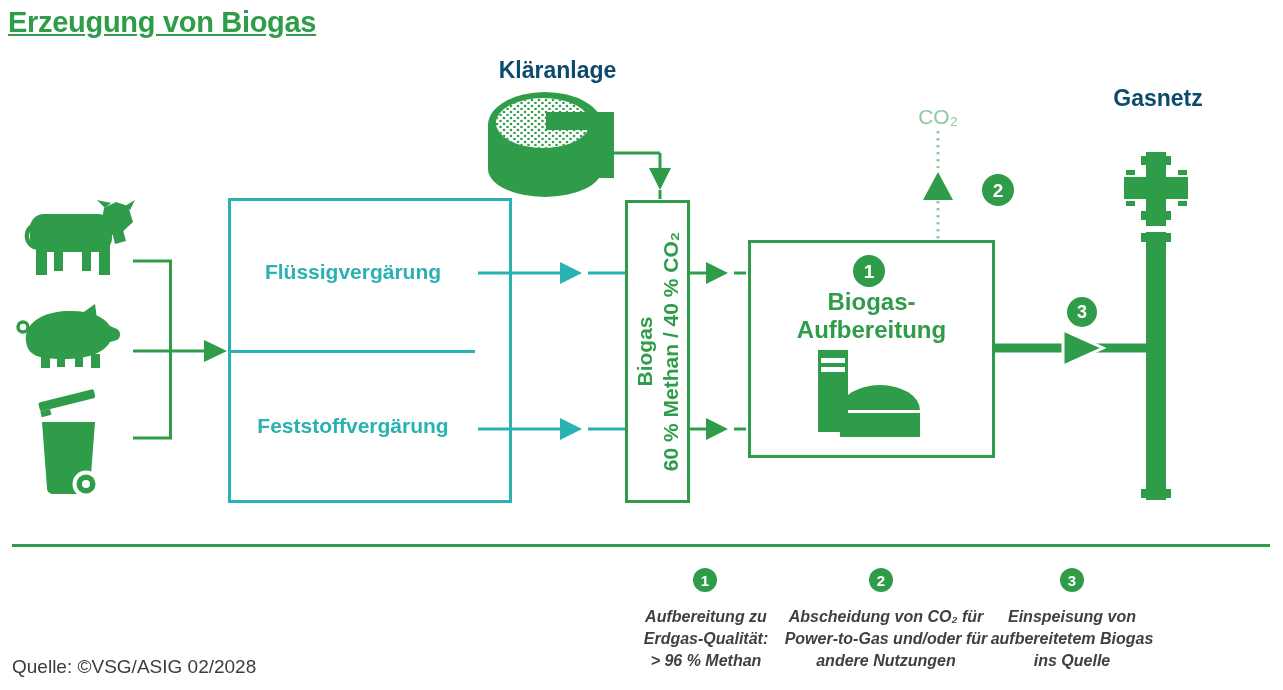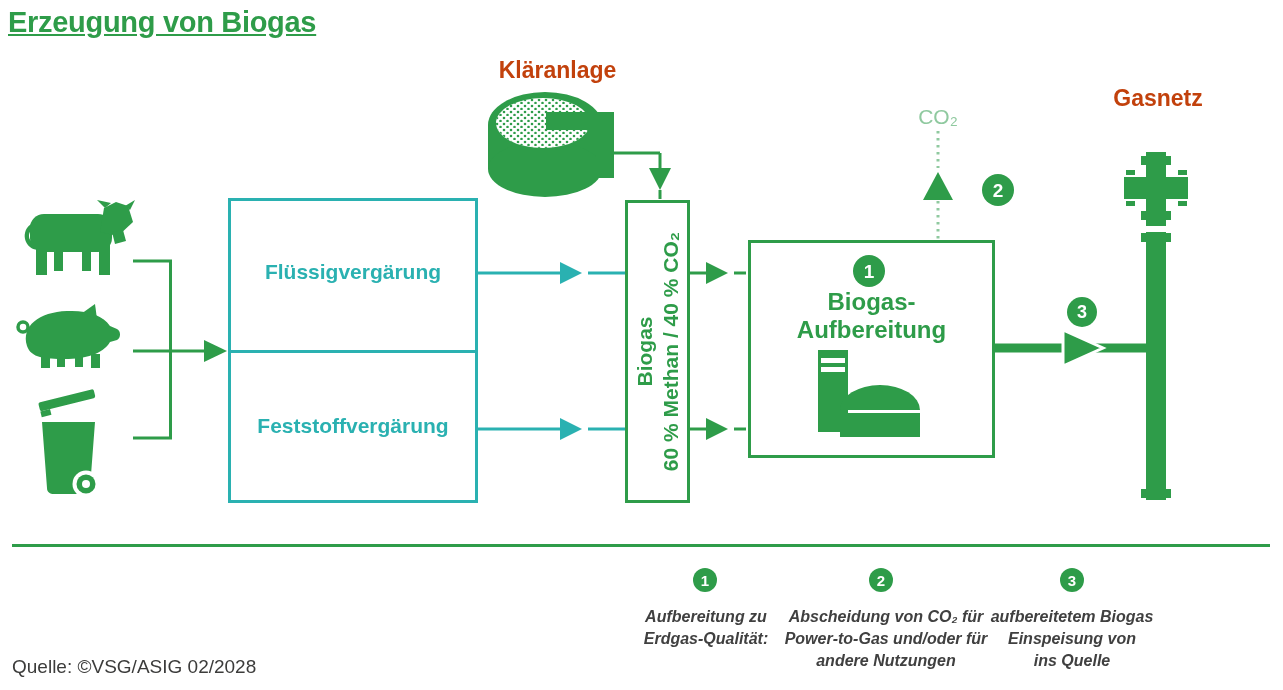--- a/index.html
+++ b/index.html
@@ -4,21 +4,21 @@
 <style>
   html,body{margin:0;padding:0;background:#fff;}
   #canvas{
     position:relative;width:1283px;height:690px;background:#fff;overflow:hidden;
     font-family:"Liberation Sans","DejaVu Sans",sans-serif;
   }
   .abs{position:absolute;}
   .center{text-align:center;}
   .title{font-size:29px;font-weight:bold;color:#2E9C49;letter-spacing:-0.3px;text-decoration:underline;}
   .boxlabel-teal{font-size:21px;font-weight:bold;color:#2AB1B1;}
-  .seclabel{font-size:23px;font-weight:bold;color:#c2410c;}
+  .seclabel{font-size:23px;font-weight:bold;color:#0c4a6e;}
   .badge{
     background:#2E9C49;color:#fff;border-radius:50%;
     display:flex;align-items:center;justify-content:center;font-weight:bold;
     line-height:1;
   }
   .b32{width:32px;height:32px;font-size:19px;}
   .b30{width:30px;height:30px;font-size:18px;}
   .b24{width:24px;height:24px;font-size:15px;}
   .outline-box{box-sizing:border-box;border:3px solid #2E9C49;background:transparent;}
   .outline-box-teal{box-sizing:border-box;border:3px solid #2AB1B1;background:transparent;}
@@ -158,21 +158,21 @@
         <rect x="1166" y="233" width="5" height="9"></rect>
       <rect x="1141" y="489" width="5" height="9"></rect>
         <rect x="1166" y="489" width="5" height="9"></rect>
     </g>
   </svg>
 
   <div class="abs title" style="left:8px;top:6px;">Erzeugung von Biogas</div>
 
   <div class="abs seclabel center" style="left:480px;top:57px;width:155px;">Kläranlage</div>
 
-  <div class="abs outline-box-teal" style="left:228px;top:198px;width:250px;height:305px;">
+  <div class="abs outline-box-teal" style="left:228px;top:198px;width:284px;height:305px;">
     <div class="abs" style="left:0;top:149px;width:244px;height:3px;background:#2AB1B1;"></div>
     <div class="abs boxlabel-teal center" style="left:0;top:59px;width:244px;">Flüssigvergärung</div>
     <div class="abs boxlabel-teal center" style="left:0;top:213px;width:244px;">Feststoffvergärung</div>
   </div>
 
   <div class="abs outline-box" style="left:625px;top:200px;width:65px;height:303px;"></div>
   <div class="abs rotated" style="left:506px;top:319px;width:303px;height:65px;">
     <span>Biogas</span>
     <span>60 % Methan / 40 % CO₂</span>
   </div>
@@ -190,32 +190,33 @@
   <div class="abs seclabel center" style="left:1098px;top:85px;width:120px;">Gasnetz</div>
   <div class="abs badge b30" style="left:1067px;top:297px;">3</div>
 
   <div class="abs divider" style="left:12px;top:544px;width:1258px;height:3px;"></div>
 
   <div>
     <div class="abs badge b24" style="left:693px;top:568px;">1</div>
     <div class="abs legend-text center" style="left:616px;top:606px;width:180px;">
       <div>Aufbereitung zu</div>
       <div>Erdgas-Qualität:</div>
+      <div>&gt; 96 % Methan</div>
     </div>
 
     <div class="abs badge b24" style="left:869px;top:568px;">2</div>
     <div class="abs legend-text center" style="left:781px;top:606px;width:210px;">
       <div>Abscheidung von CO₂ für</div>
       <div>Power-to-Gas und/oder für</div>
       <div>andere Nutzungen</div>
     </div>
 
     <div class="abs badge b24" style="left:1060px;top:568px;">3</div>
     <div class="abs legend-text center" style="left:977px;top:606px;width:190px;">
+      <div>Einspeisung von</div>
       <div>aufbereitetem Biogas</div>
-      <div>Einspeisung von</div>
       <div>ins Quelle</div>
     </div>
   </div>
 
   <div class="abs source" style="left:12px;top:656px;">Quelle: ©VSG/ASIG 02/2028</div>
 
 </div>
 
 </body></html>

